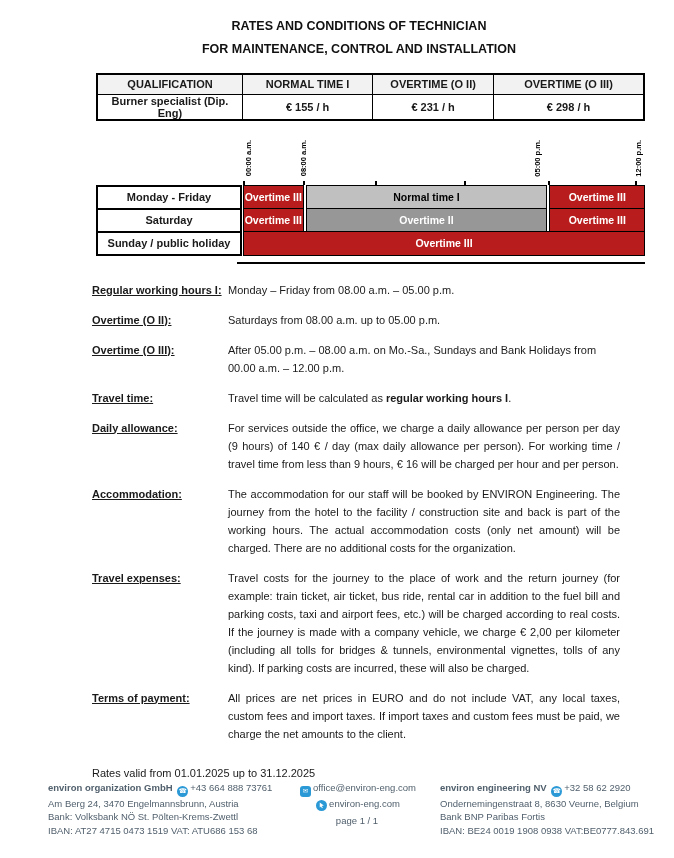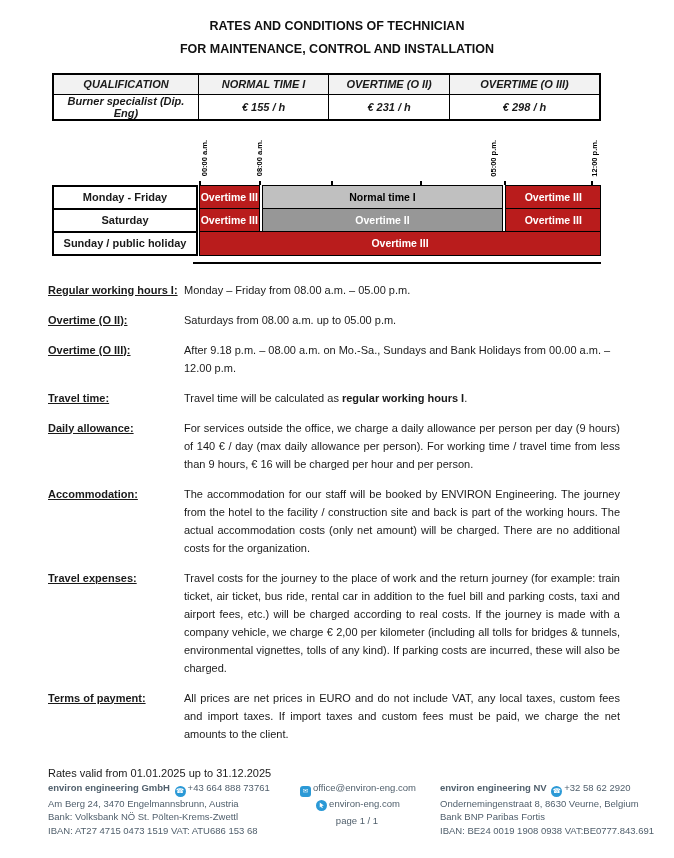--- a/index.html
+++ b/index.html
@@ -1,31 +1,30 @@
 <!DOCTYPE html>
 <html><head>
 <meta charset="utf-8">
 <style>
   * { margin:0; padding:0; box-sizing:border-box; }
   html,body { background:#ffffff; }
   body {
     width:674px; height:858px; position:relative; overflow:hidden;
     font-family:"Liberation Sans", sans-serif; color:#1a1a1a;
   }
-  .page { position:relative; width:674px; height:858px; background:#fff; }
+  .page { position:relative; width:674px; height:858px; background:#fff;padding-left:44px; }
 
   
   .title { padding-top:15px; text-align:center; font-size:12.5px; font-weight:bold; line-height:1.8; color:#111; }
 
   
   .rates-table {
     margin:13px 0 0 52px; width:549px; border-collapse:collapse;
     border:2px solid #000; font-size:11px; font-weight:bold; text-align:center;
     table-layout:fixed;
-    font-style:italic;
   }
   .rates-table th { background:#f2f2f2; border:1px solid #000; height:20px; font-weight:bold; }
   .rates-table td { border:1px solid #000; height:21px; }
 
   
   .chart { margin:10px 0 0 52px; width:549px; }
   .time-axis { position:relative; height:50px; margin-left:146px; }
   .time-label {
     position:absolute; bottom:4px; writing-mode:vertical-rl; transform:rotate(180deg);
     font-size:7.5px; font-weight:bold; white-space:nowrap; color:#000;
@@ -160,21 +159,21 @@
       <div class="section">
         <div class="section-label">Regular working hours I:</div>
         <div class="section-text">Monday – Friday from 08.00 a.m. – 05.00 p.m.</div>
       </div>
       <div class="section">
         <div class="section-label">Overtime (O II):</div>
         <div class="section-text">Saturdays from 08.00 a.m. up to 05.00 p.m.</div>
       </div>
       <div class="section">
         <div class="section-label">Overtime (O III):</div>
-        <div class="section-text">After 9.18 p.m. – 08.00 a.m. on Mo.-Sa., Sundays and Bank Holidays from 00.00 a.m. – 12.00 p.m.</div>
+        <div class="section-text">After 05.00 p.m. – 08.00 a.m. on Mo.-Sa., Sundays and Bank Holidays from 00.00 a.m. – 12.00 p.m.</div>
       </div>
       <div class="section">
         <div class="section-label">Travel time:</div>
         <div class="section-text"><span>Travel time will be calculated as </span><b>regular working hours I</b><span>.</span></div>
       </div>
       <div class="section">
         <div class="section-label">Daily allowance:</div>
         <div class="section-text justify">For services outside the office, we charge a daily allowance per person per day (9 hours) of 140 € / day (max daily allowance per person). For working time / travel time from less than 9 hours, € 16 will be charged per hour and per person.</div>
       </div>
       <div class="section">
@@ -189,21 +188,21 @@
         <div class="section-label">Terms of payment:</div>
         <div class="section-text justify">All prices are net prices in EURO and do not include VAT, any local taxes, custom fees and import taxes. If import taxes and custom fees must be paid, we charge the net amounts to the client.</div>
       </div>
     </div>
 
   <div class="validity">Rates valid from 01.01.2025 up to 31.12.2025</div>
 
   <div class="footer">
     <div class="f-col-left">
       <div class="f-line">
-        <span class="f-company">environ engineering GmbH</span>
+        <span class="f-company">environ organization GmbH</span>
         <span class="icon">☎</span><span>+43 664 888 73761</span>
       </div>
       <div id="footer-left-lines">
           <div class="f-line">Am Berg 24, 3470 Engelmannsbrunn, Austria</div>
           <div class="f-line">Bank: Volksbank NÖ St. Pölten-Krems-Zwettl</div>
           <div class="f-line">IBAN: AT27 4715 0473 1519  VAT: ATU686 153 68</div>
         </div>
     </div>
     <div class="f-col-center">
       <div class="f-line">

